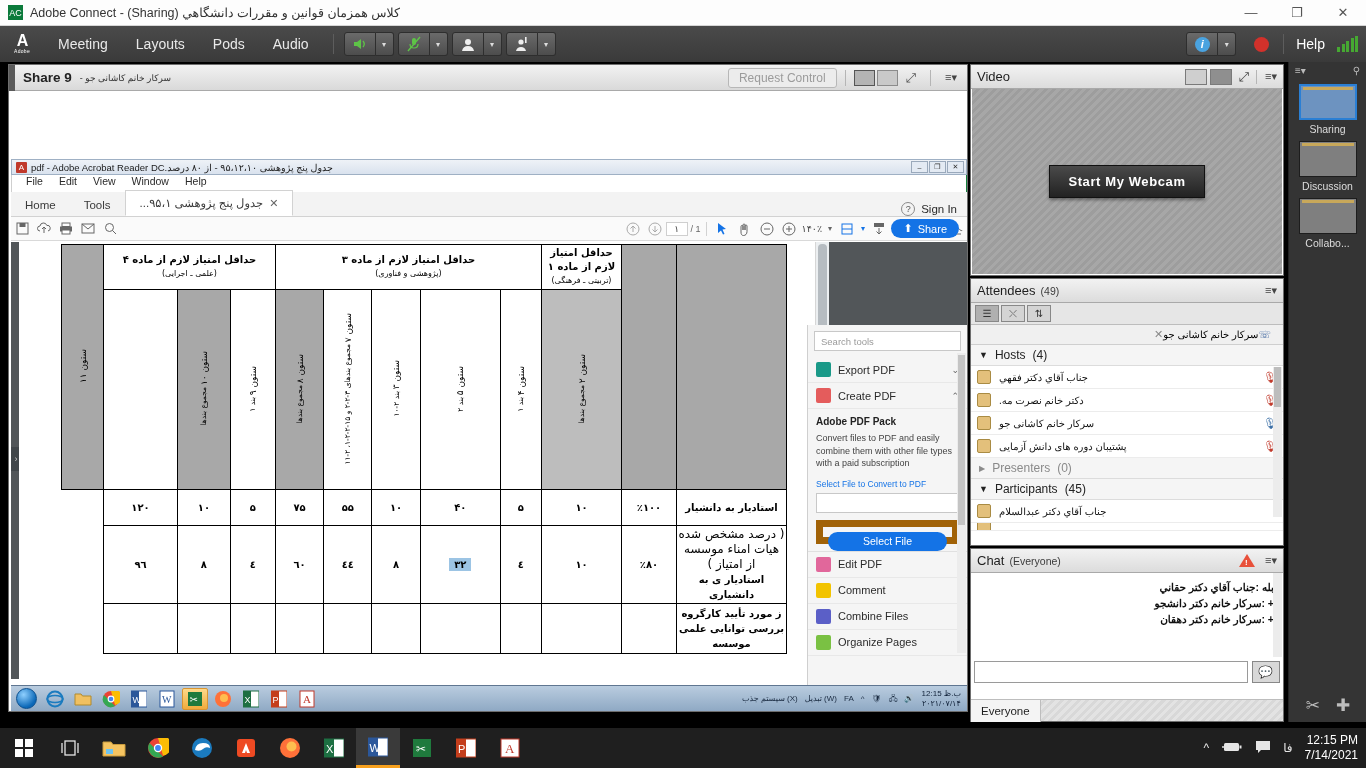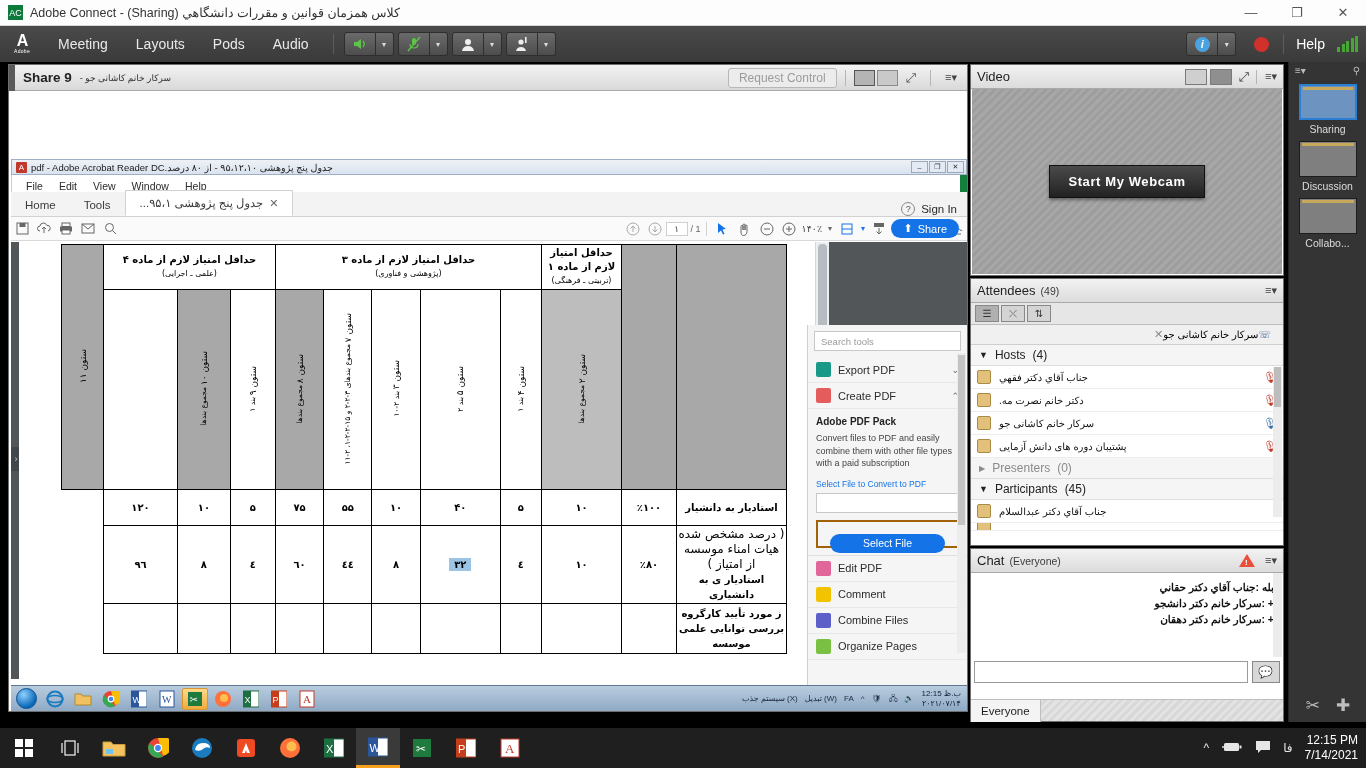--- a/index.html
+++ b/index.html
@@ -60,21 +60,21 @@
   #acro{position:absolute;left:2px;top:68px;width:956px;height:520px;background:#fff;}
   #acro-tb{height:16px;background:linear-gradient(180deg,#eef2f7,#d9e2ee);
     border:1px solid #9fb0c4;display:flex;align-items:center;}
   #acro-tb .ico{width:11px;height:11px;background:#c0392b;color:#fff;font-size:8px;
     display:flex;align-items:center;justify-content:center;margin:0 4px;border-radius:1px;}
   #acro-tb .t{font-size:9.5px;color:#1a1a1a;direction:rtl;unicode-bidi:plaintext;}
   #acro-tb .wb{margin-left:auto;display:flex;gap:1px;padding-right:2px;}
   #acro-tb .wb span{width:17px;height:12px;border:1px solid #9aa9bb;background:#e3eaf3;
     font-size:7px;display:flex;align-items:center;justify-content:center;color:#333;}
   #acro-menu{height:17px;background:#fff;border-left:1px solid #cfcfcf;
-    border-right:7px solid #15803d;display:flex;align-items:flex-end;padding-left:6px;}
+    border-right:1px solid #15803d;display:flex;align-items:flex-start;padding-left:6px;}
   #acro-menu span{font-size:10.5px;color:#2b2b2b;padding:0 8px;}
   #acro-tabs{height:25px;background:#f3f3f3;border-bottom:1px solid #d2d2d2;
     display:flex;align-items:flex-end;}
   .acro-tab{font-size:11.5px;color:#3b3b3b;padding:5px 14px;}
   .acro-tab.doc{background:#fff;border:1px solid #d2d2d2;border-bottom:1px solid #fff;
     direction:rtl;unicode-bidi:plaintext;display:flex;align-items:center;gap:6px;}
   .acro-tab.doc .x{font-size:11px;color:#666;}
   #acro-right{margin-left:auto;display:flex;align-items:center;padding-right:10px;gap:6px;}
   #acro-right .q{width:14px;height:14px;border:1px solid #8a8a8a;border-radius:50%;
     font-size:9px;color:#555;display:flex;align-items:center;justify-content:center;}
@@ -124,21 +124,21 @@
     color:#9a9a9a;padding:0 6px;line-height:19px;}
   .tool-row{height:26px;display:flex;align-items:center;padding:0 8px;font-size:11px;
     color:#2b2b2b;border-bottom:1px solid #e8e8e8;}
   .tool-row .ti{width:15px;height:15px;margin-right:7px;border-radius:2px;}
   .tool-row .ch{margin-left:auto;font-size:9px;color:#666;}
   #pdfpack{padding:7px 8px;background:#f5f5f5;border-bottom:1px solid #e0e0e0;}
   #pdfpack h4{font-size:10px;color:#222;margin-bottom:5px;}
   #pdfpack p{font-size:9px;color:#444;line-height:12.5px;}
   #pdfpack .link{font-size:8.5px;color:#1473e6;margin-top:9px;}
   #pdfpack .inp{height:20px;border:1px solid #c8c8c8;background:#fff;margin-top:4px;}
-  #selectfile{margin-top:7px;height:23px;border:2px solid #a16207;padding:12px;}
+  #selectfile{margin-top:7px;height:23px;border:7px solid #a16207;padding:5px;}
   #selectfile .b{height:19px;background:#1473e6;border-radius:10px;color:#fff;font-size:10.5px;
     display:flex;align-items:center;justify-content:center;}
   #tools-scroll{position:absolute;right:1px;top:28px;width:9px;height:300px;background:#ececec;}
   #tools-scroll .th{position:absolute;left:1px;top:2px;width:7px;height:170px;background:#c4c4c4;}
 
   
   #inner-taskbar{position:absolute;left:2px;bottom:0;width:956px;height:26px;
     background:linear-gradient(180deg,#b9ccdf,#8fa9c4);border-top:1px solid #5f7691;
     display:flex;align-items:center;}
   #inner-start{width:30px;height:24px;display:flex;align-items:center;justify-content:center;}

